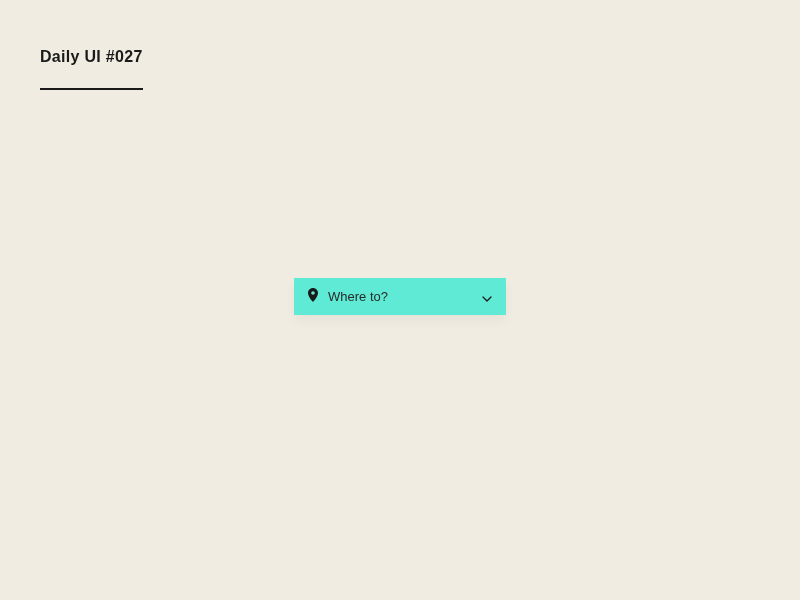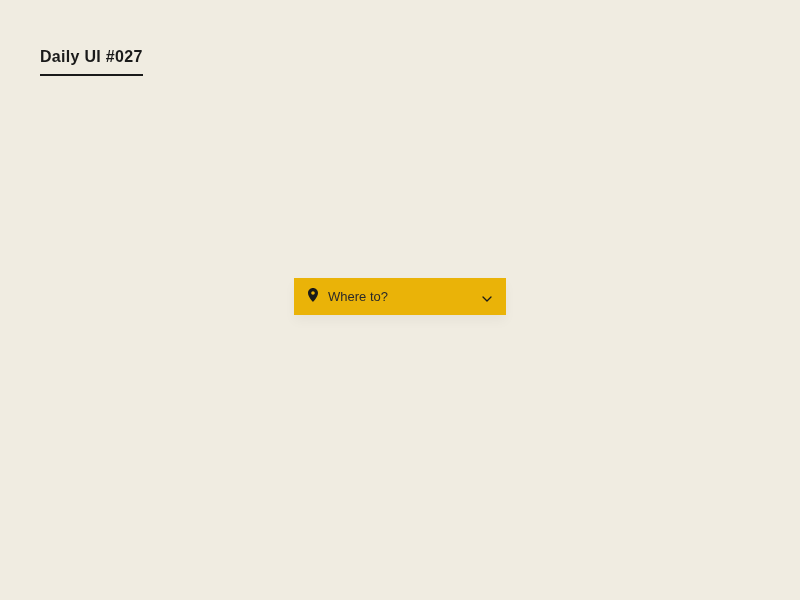--- a/index.html
+++ b/index.html
@@ -21,42 +21,42 @@
       position: absolute;
       top: 48px;
       left: 40px;
     }
     
     .subtitle {
       font-size: 16px;
       font-weight: 700;
       color: #1a1a1a;
       letter-spacing: 0.3px;
-      padding-bottom: 8px;
+      padding-bottom: 22px;
       border-bottom: 2px solid #1a1a1a;
       display: inline-block;
     }
     
     .title {
       font-size: 24px;
       font-weight: 800;
       color: #1a1a1a;
       margin-top: 28px;
       letter-spacing: 0.3px;
     }
     
     .dropdown-container {
       position: absolute;
       top: 278px;
       left: 294px;
       width: 212px;
     }
     
     .dropdown {
-      background-color: #eab308;
+      background-color: #5eead4;
       height: 37px;
       display: flex;
       align-items: center;
       padding: 0 14px;
       cursor: pointer;
       box-shadow: 0 6px 12px rgba(0, 0, 0, 0.04);
     }
     
     .location-icon {
       width: 10px;

